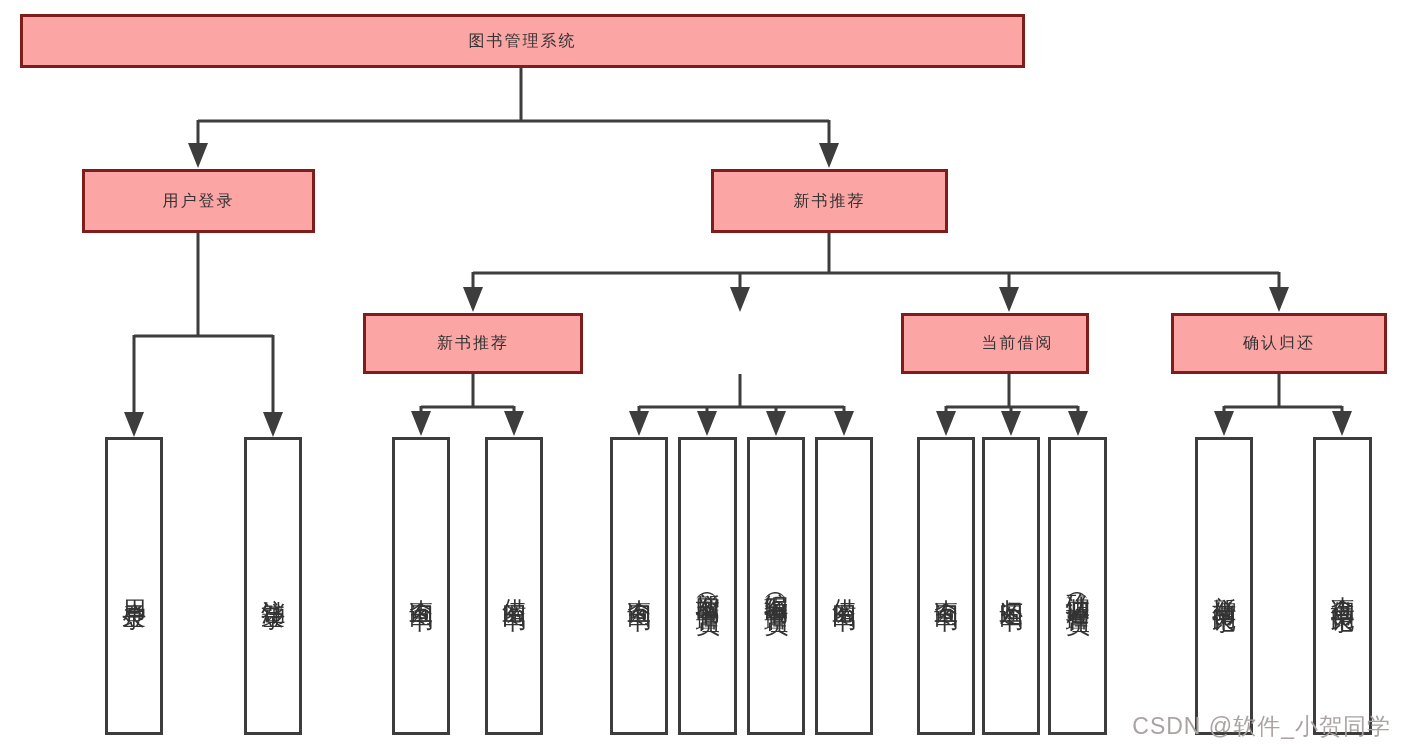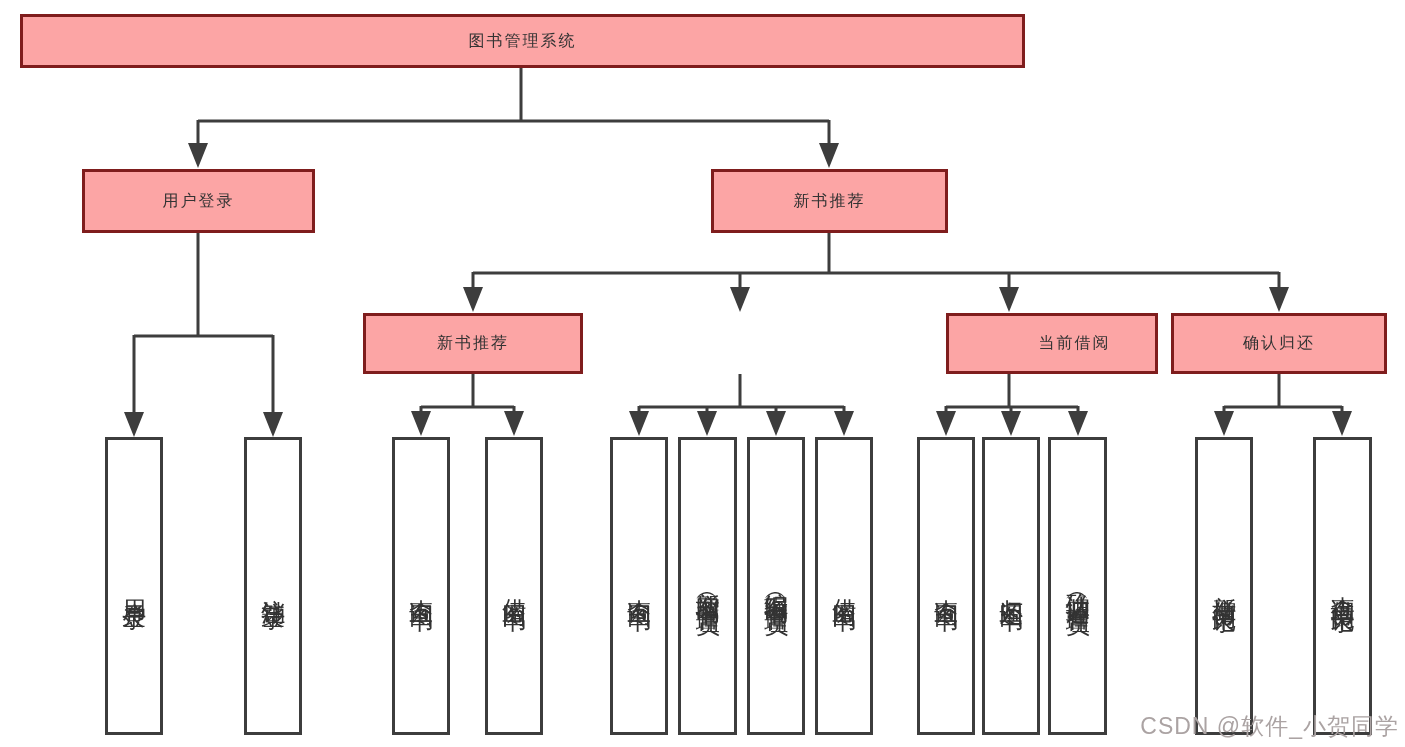--- a/index.html
+++ b/index.html
@@ -33,21 +33,21 @@
   .vtext{
     writing-mode:vertical-rl;
     text-orientation:mixed;
     font-size:24px;
     letter-spacing:3px;
     line-height:1.1;
     white-space:nowrap;
   }
   .watermark{
     position:absolute;
-    right:6px;bottom:5px;
+    right:14px;bottom:5px;
     font-size:23px;
     color:#aba3a3;
     letter-spacing:1px;
     pointer-events:none;
   }
 </style>
 </head>
 <body>
 
 <div class="stage">
@@ -76,21 +76,21 @@
   <div class="hbox lvl2" style="left:82px;width:233px;">
     <span>用户登录</span>
   </div>
   <div class="hbox lvl2" style="left:711px;width:237px;">
     <span>新书推荐</span>
   </div>
 
   <div class="hbox lvl3" style="left:363px;width:220px;">
     <span>新书推荐</span>
   </div>
-  <div class="hbox lvl3" style="left:946px;width:212px;padding-left:45px;">
+  <div class="hbox lvl3" style="left:901px;width:188px;padding-left:45px;">
     <span>当前借阅</span>
   </div>
   <div class="hbox lvl3" style="left:1171px;width:216px;">
     <span>确认归还</span>
   </div>
 
   <div class="leaf" style="left:105px;width:58px;">
     <span class="vtext">用户登录</span>
   </div>
   <div class="leaf" style="left:244px;width:58px;">

